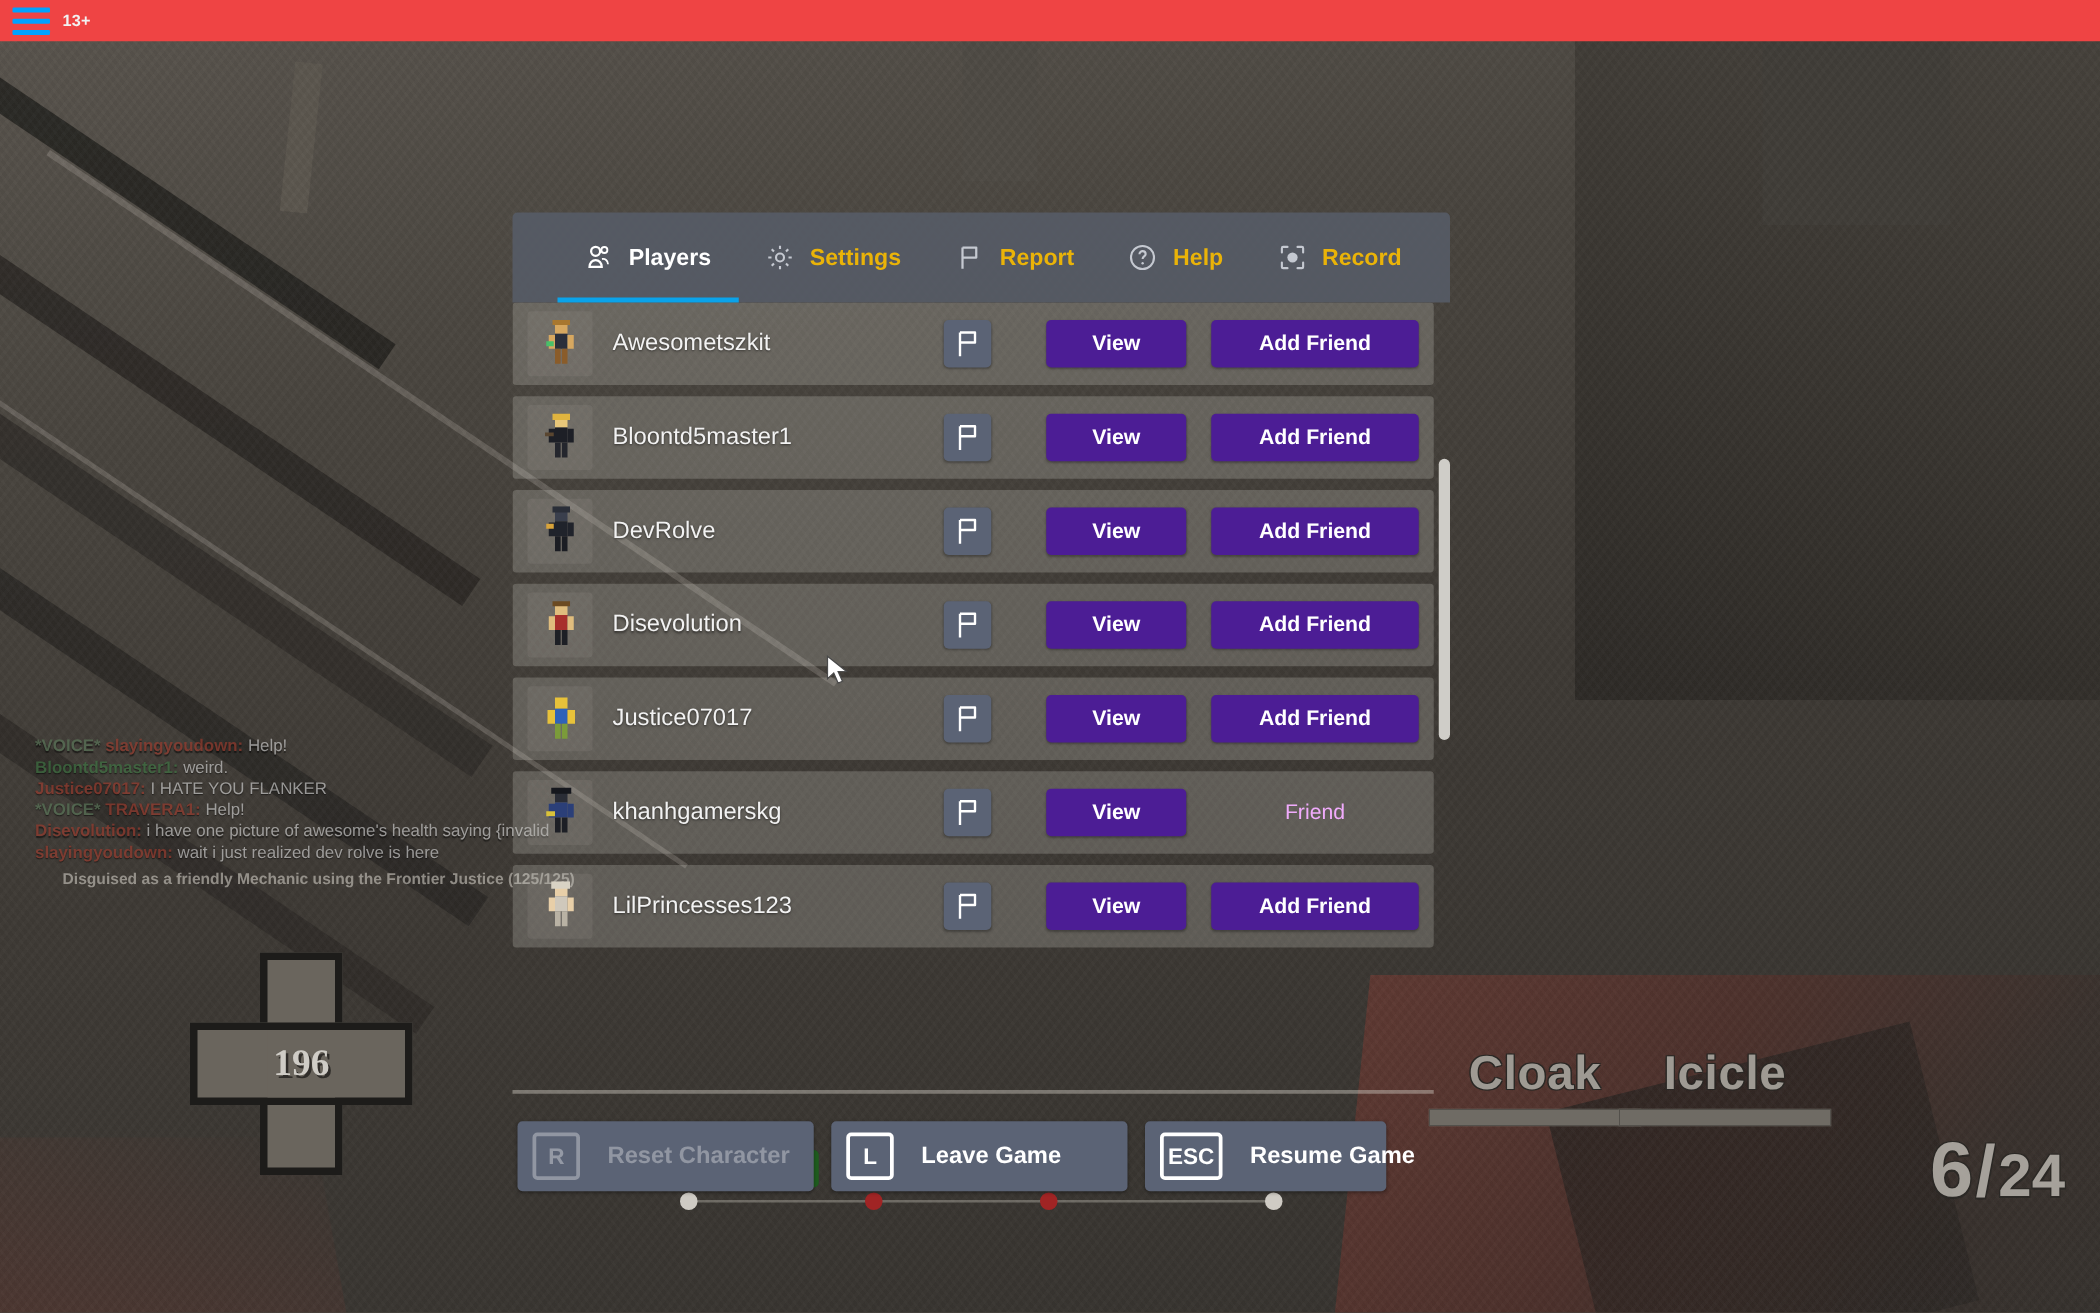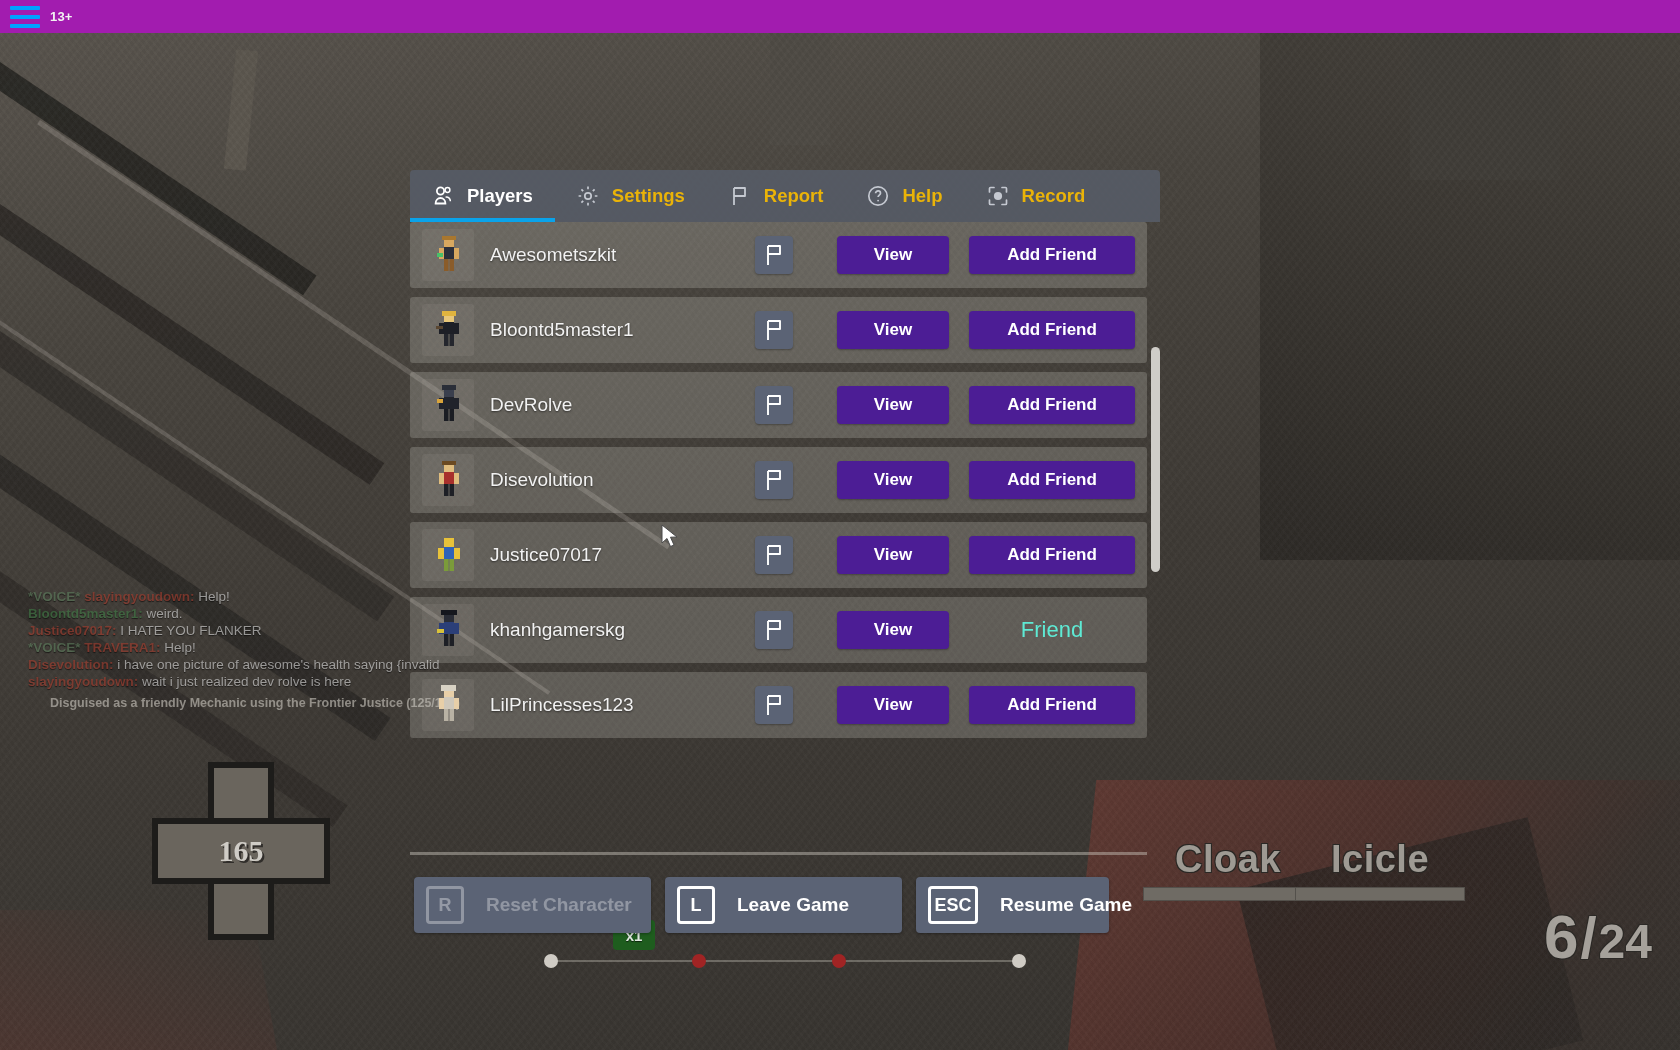--- a/index.html
+++ b/index.html
@@ -69,21 +69,21 @@
   }
   .viewmodel3 {
     position:absolute; left:-60px; bottom:-60px; width: 330px; height: 200px;
     background: linear-gradient(20deg, rgba(118,56,48,.4), rgba(70,50,44,0));
     transform: skewX(10deg);
   }
 
   
   #topbar {
     position: absolute; left:0; top:0; width: 100%; height: 33px;
-    background: #a21caf;
+    background: #ef4444;
     display:flex; align-items:center;
   }
   .hamburger {
     width: 30px; height: 22px; margin-left: 10px;
     display:flex; flex-direction:column; justify-content:space-between;
     cursor: pointer;
   }
   .hamburger span { display:block; height:4px; border-radius:1px; background:#00a2ff; }
   .age-label {
     margin-left: 10px; color:#f2f2f2; font-size: 13px; font-weight: bold;
@@ -169,23 +169,24 @@
     background:#1e5d1e; color:#dfe8df; font-size: 15px; font-weight: bold;
     display:flex; align-items:center; justify-content:center;
     text-shadow: 0 1px 1px rgba(0,0,0,.6);
   }
 
   
   #menu {
     position:absolute; left: 410px; top: 170px; width: 750px;
   }
   #tabbar {
-    display:flex; align-items:stretch; height: 52px;
+    display:flex; align-items:stretch; height: 72px;
     background: rgba(86,92,104,0.88);
     border-radius: 4px 4px 0 0;
+    padding-left: 36px;
   }
   .tab {
     display:flex; align-items:center; gap: 11px;
     padding: 0 22px 0 20px;
     cursor: pointer;
     position: relative;
     color: #eab308;
     font-size: 18.5px; font-weight: bold;
   }
   .tab .tab-label { white-space:nowrap; }
@@ -239,21 +240,21 @@
     background: #4c1d95;
     color: #ffffff; font-size: 17px; font-weight: bold;
     display:flex; align-items:center; justify-content:center;
     cursor:pointer; flex: none;
     box-shadow: 0 1px 2px rgba(0,0,0,.3);
   }
   .btn-view { width: 112px; margin-left: 44px; }
   .btn-friend { width: 166px; margin-left: 20px; margin-right: 12px; }
   .friend-label {
     width: 166px; margin-left: 20px; margin-right: 12px;
-    color:#5eead4; font-size: 22px; text-align:center;
+    color:#f0abfc; font-size: 17px; text-align:center;
   }
 
   #list-scrollbar {
     position:absolute; right: 0px; top: 125px; width: 9px; height: 225px;
     background: #cfcdc8; border-radius: 5px;
   }
 
   #divider {
     position:absolute; left: 0; top: 630px; width: 737px; height: 3px;
     background: rgba(205,200,190,0.45);
@@ -352,21 +353,21 @@
     <span class="chat-name" style="color:#a33c2e">slayingyoudown:</span>
     <span class="chat-msg">wait i just realized dev rolve is here</span>
   </div>
   <div class="chat-sys">Disguised as a friendly Mechanic using the Frontier Justice (125/125)</div>
 </div>
 
 <div id="health-cross">
   <div class="cross-v"></div>
   <div class="cross-h"></div>
   <div class="cross-inner"></div>
-  <div id="health-value">165</div>
+  <div id="health-value">196</div>
 </div>
 
 <div class="hud-item" id="hud-cloak">
   <div class="hud-name">Cloak</div>
   <div class="hud-bar"></div>
 </div>
 <div class="hud-item" id="hud-icicle">
   <div class="hud-name">Icicle</div>
   <div class="hud-bar"></div>
 </div>

